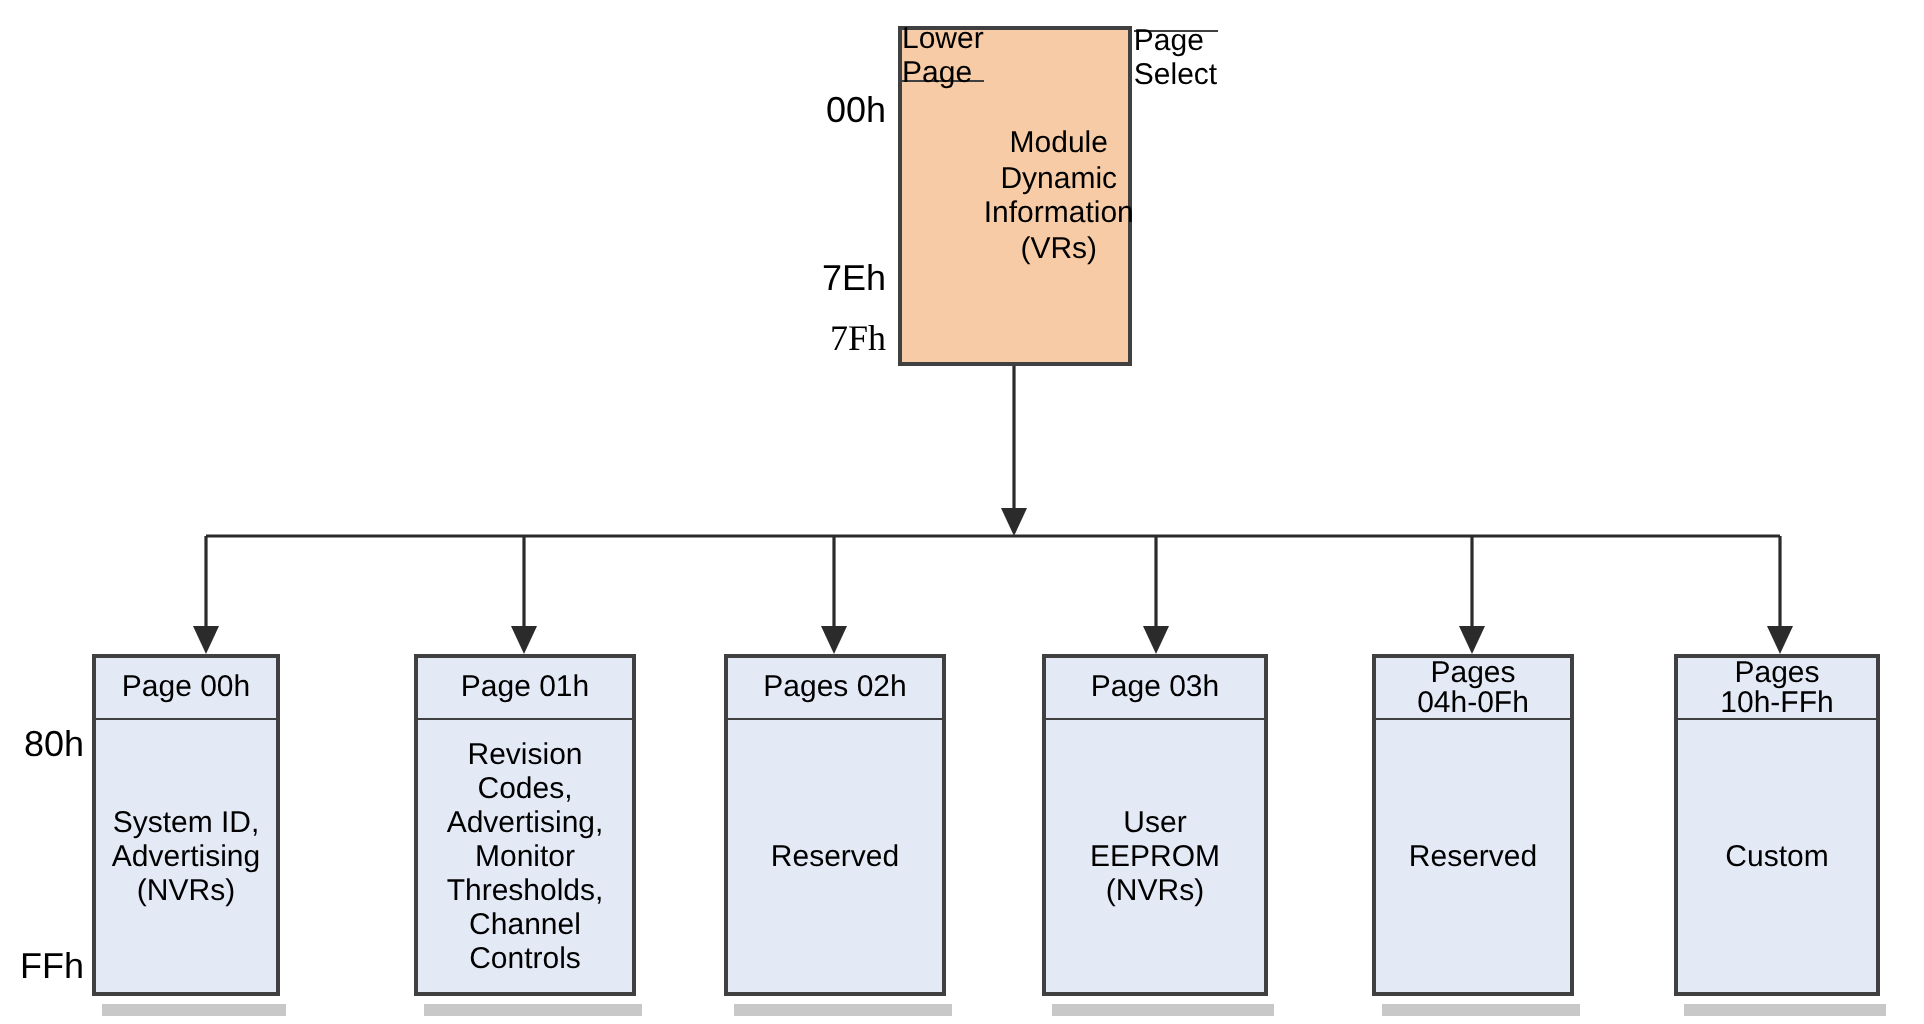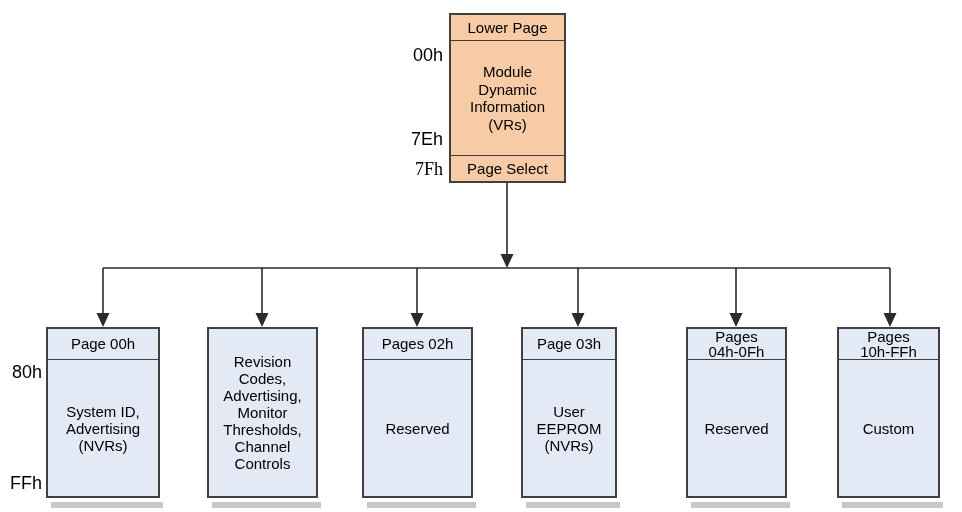--- a/index.html
+++ b/index.html
@@ -24,21 +24,21 @@
   .connectors {
     position: absolute; left: 0; top: 0; width: 962px; height: 512px;
     pointer-events: none;
   }
 
   
   .topbox {
     position: absolute; left: 449px; top: 13px; width: 117px; height: 170px;
     background: var(--lower-fill);
     border: 2px solid var(--border);
-    display: flex; flex-direction: column;
+    display: flex; flex-direction: row;
   }
   .tb-header {
     height: 26px; flex: 0 0 26px;
     border-bottom: 1.5px solid var(--border);
     display: flex; align-items: center; justify-content: center;
     font-size: 15px;
   }
   .tb-body {
     flex: 1;
     display: flex; align-items: center; justify-content: center;
@@ -72,24 +72,24 @@
     text-align: center; white-space: pre-line;
     font-size: 15px; line-height: 15.5px;
   }
   .pb-body {
     flex: 1;
     display: flex; align-items: center; justify-content: center;
     text-align: center; white-space: pre-line;
     font-size: 15px; line-height: 17px;
     padding: 2px;
   }
-  .p1 { left: 46px;  width: 114px; }
+  .p1 { left: 46px;  width: 94px; }
   .p2 { left: 207px; width: 111px; }
   .p3 { left: 362px; width: 111px; }
-  .p4 { left: 521px; width: 96px; }
+  .p4 { left: 521px; width: 113px; }
   .p5 { left: 686px; width: 101px; }
   .p6 { left: 837px; width: 103px; }
 
   
   .addr {
     position: absolute;
     font-size: 18px; line-height: 16px;
     text-align: right;
   }
   .a-00h { left: 383px; top: 47px;  width: 60px; }
@@ -143,20 +143,21 @@
   <div class="addr a-80h">80h</div>
   <div class="addr a-FFh">FFh</div>
 
   <div class="pagebox p1">
     <div class="pb-header">Page 00h</div>
     <div class="pb-body">System ID,
 Advertising
 (NVRs)</div>
   </div>
   <div class="pagebox p2">
+    <div class="pb-header">Page 01h</div>
     <div class="pb-body">Revision
 Codes,
 Advertising,
 Monitor
 Thresholds,
 Channel
 Controls</div>
   </div>
   <div class="pagebox p3">
     <div class="pb-header">Pages 02h</div>

